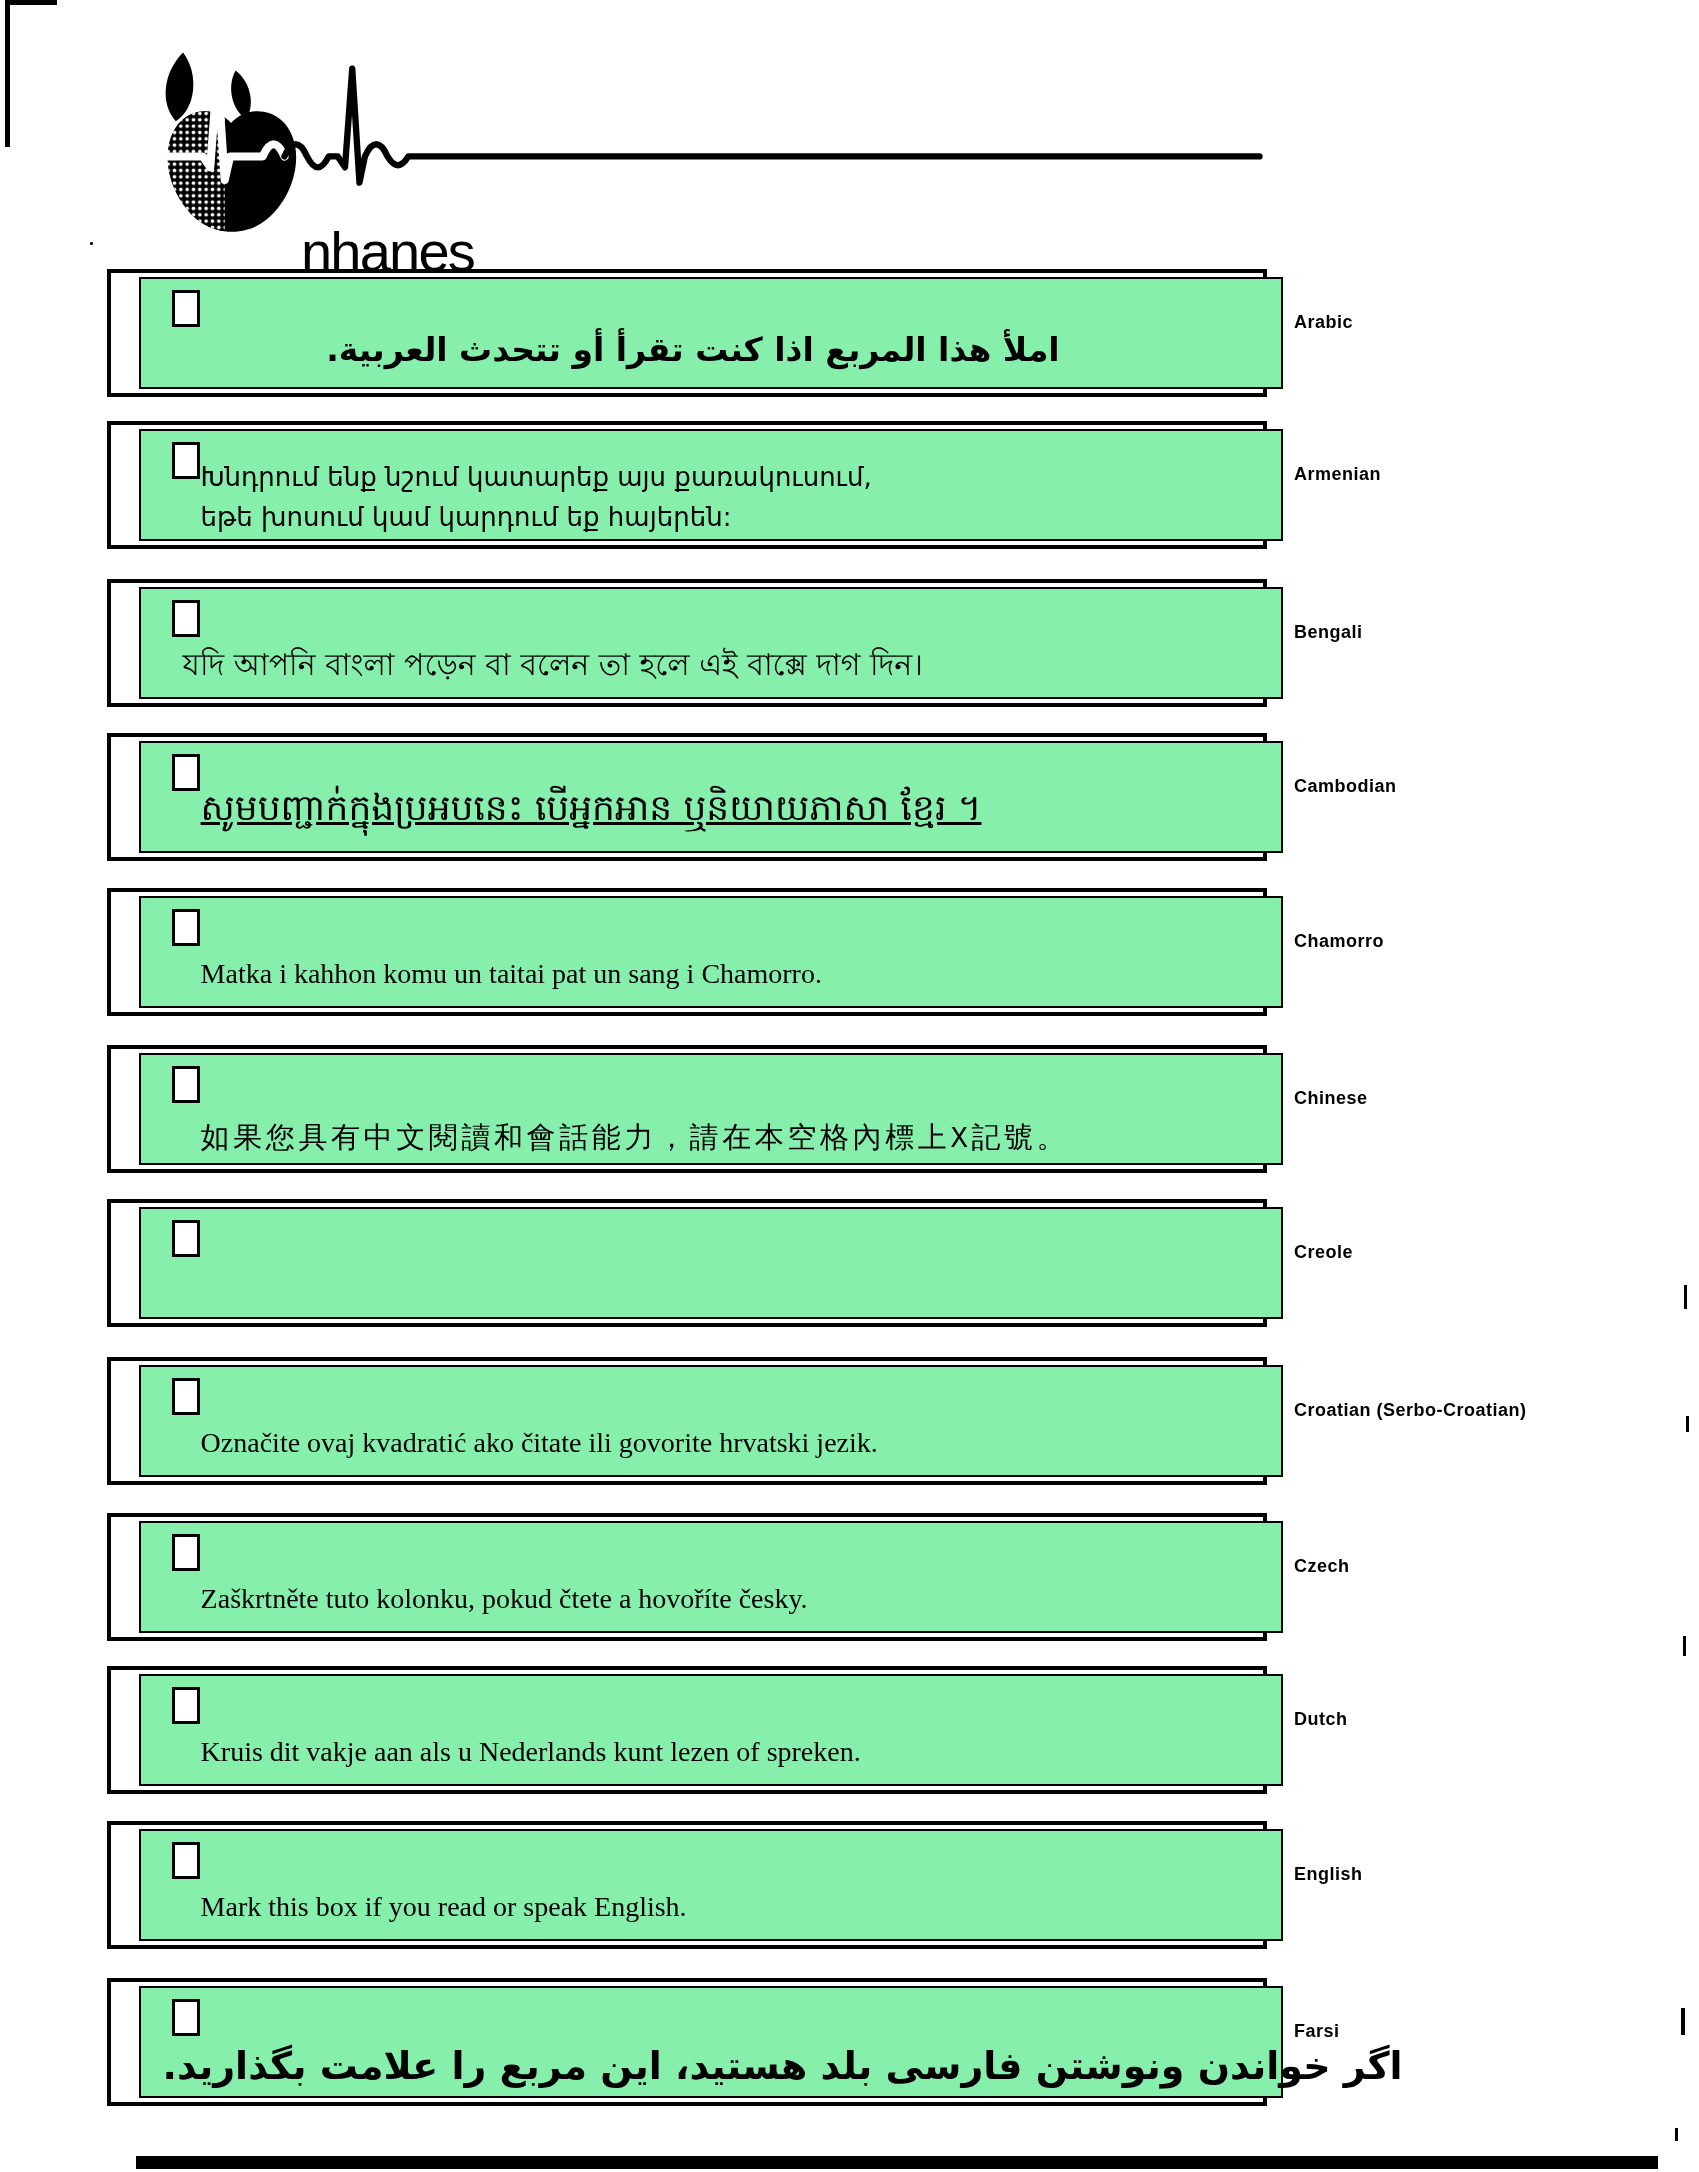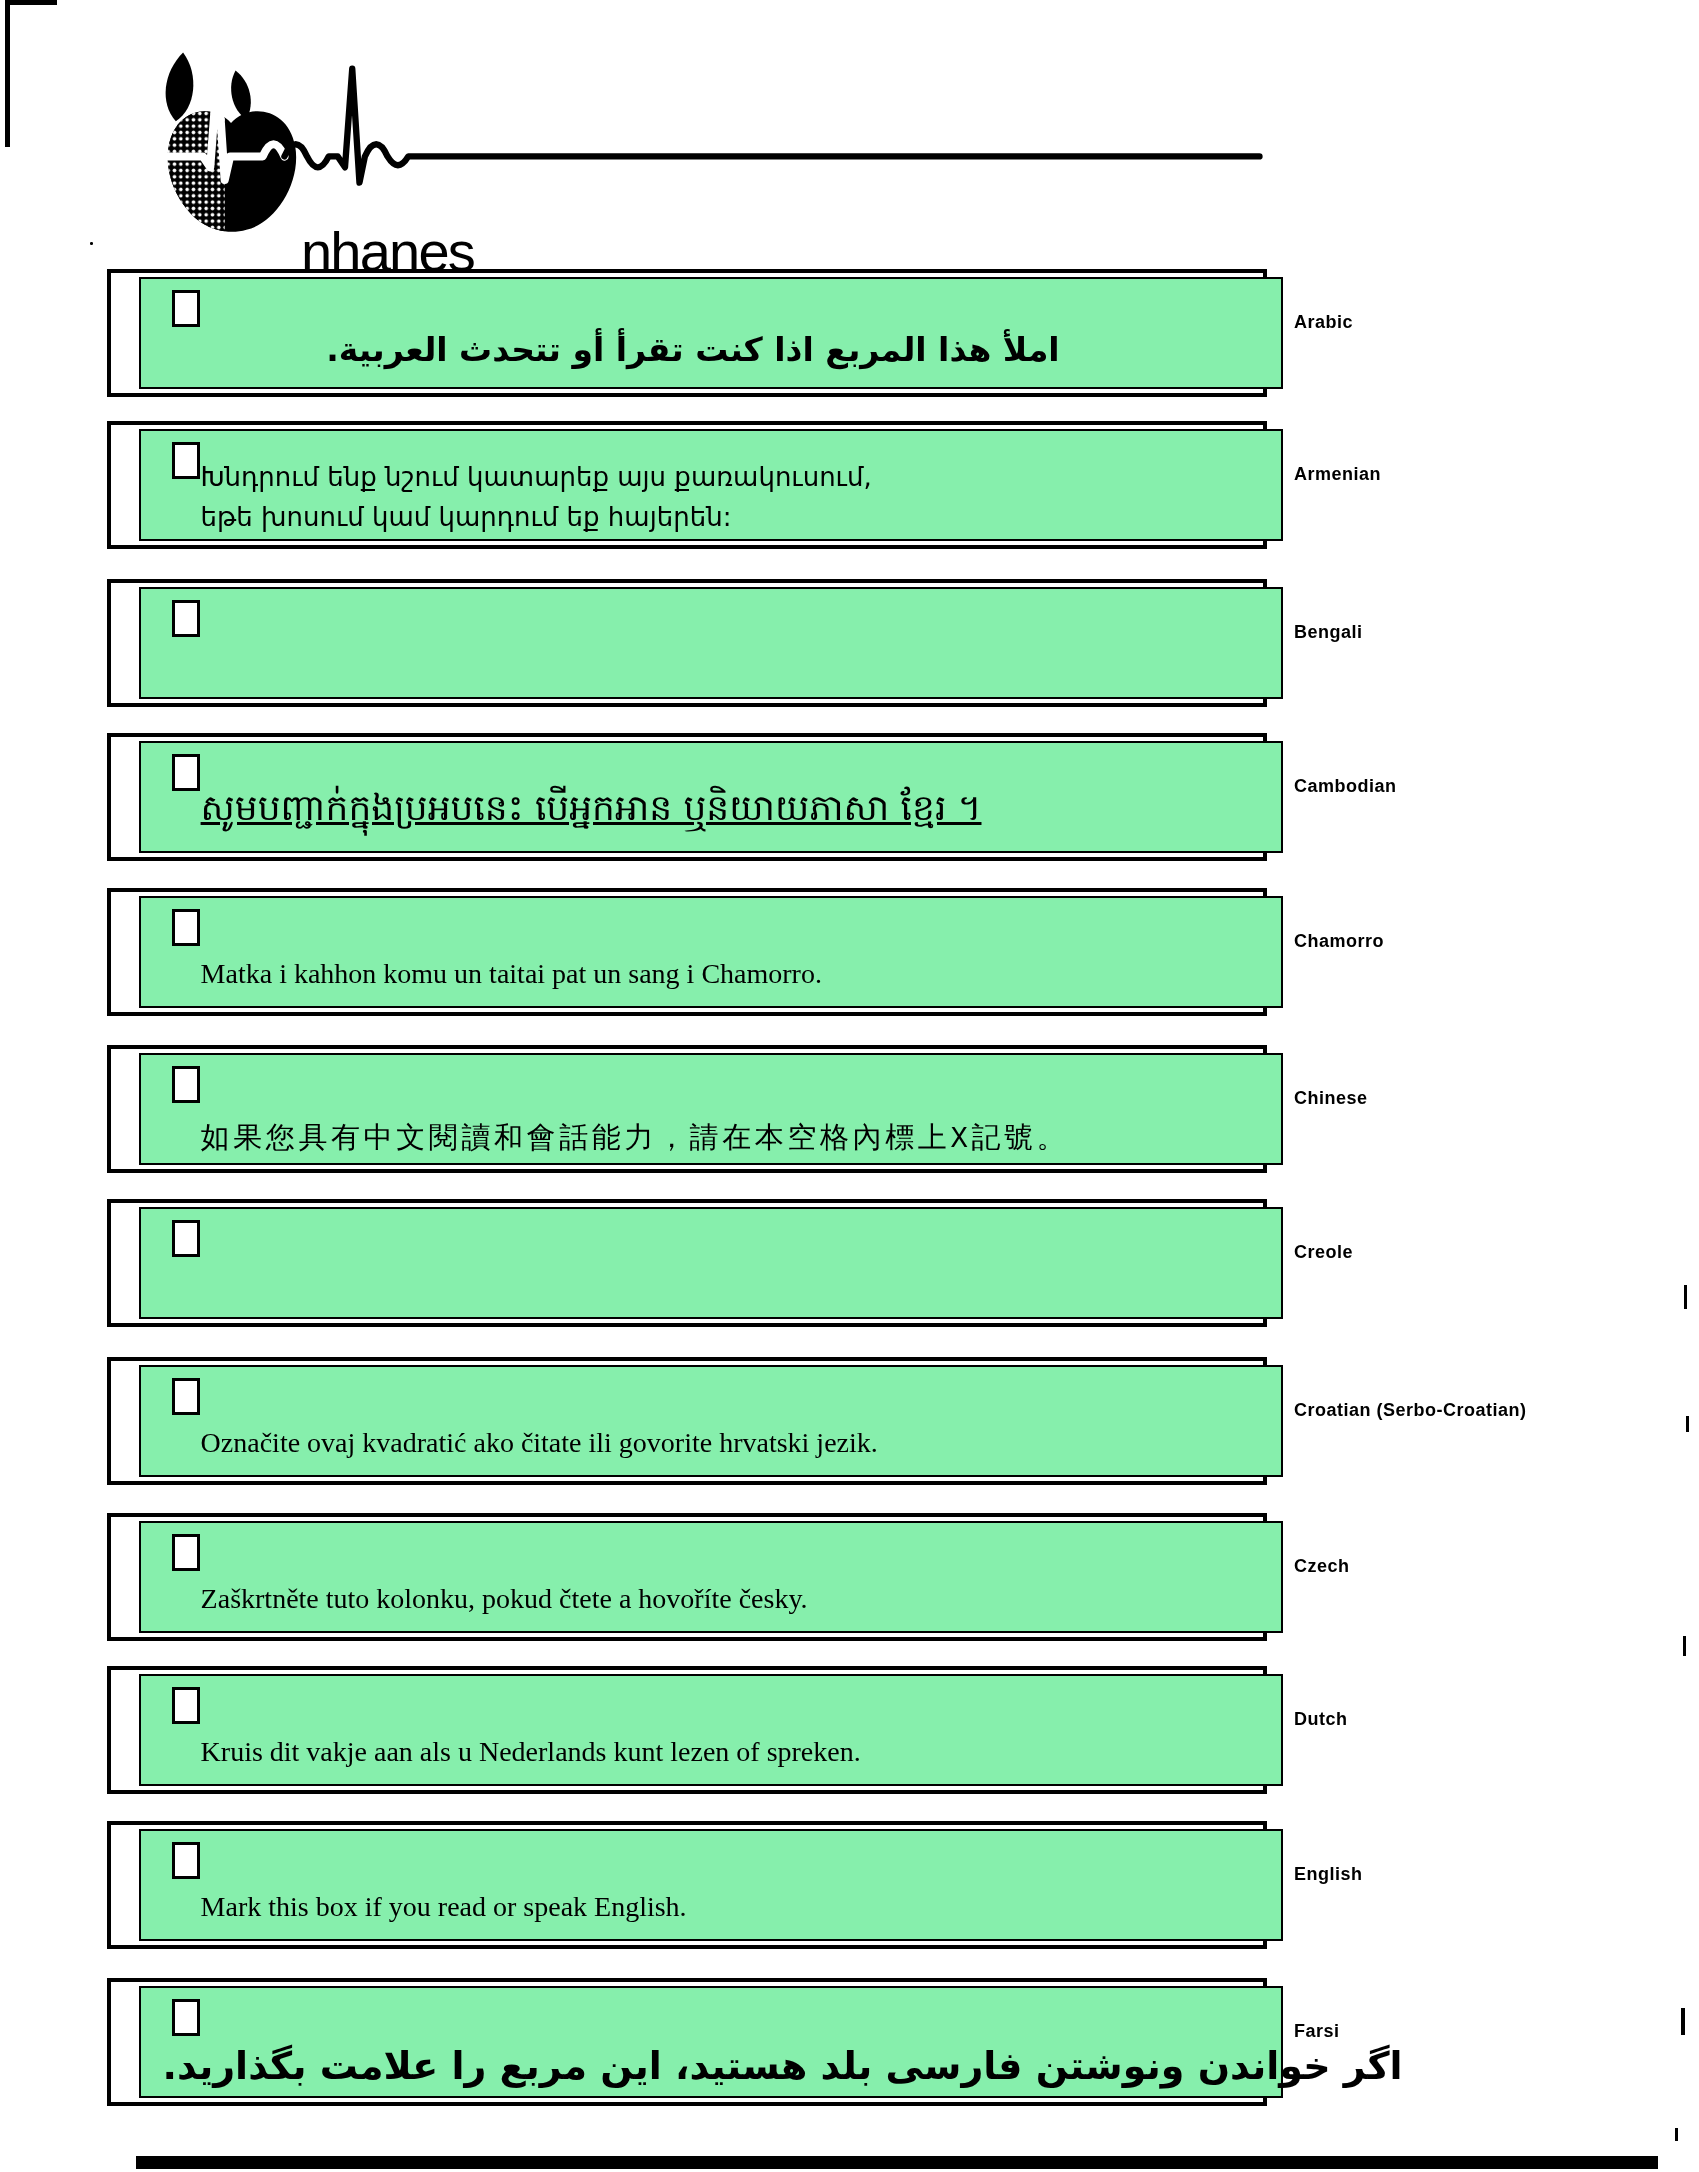--- a/index.html
+++ b/index.html
@@ -109,20 +109,21 @@
         <div class="box-text t-armenian t-arm-1">Խնդրում ենք նշում կատարեք այս քառակուսում,</div>
       </div>
     </div>
     <div class="lang-label">Armenian</div>
   </div>
 
   <div class="row" style="top:579px;">
     <div class="lang-box">
       <div class="lang-box-inner">
         <div class="checkbox"></div>
+        <div class="box-text t-bengali">যদি আপনি বাংলা পড়েন বা বলেন তা হলে এই বাক্সে দাগ দিন।</div>
       </div>
     </div>
     <div class="lang-label">Bengali</div>
   </div>
 
   <div class="row" style="top:733px;">
     <div class="lang-box">
       <div class="lang-box-inner">
         <div class="checkbox"></div>
         <div class="box-text t-khmer">សូមបញ្ជាក់ក្នុងប្រអបនេះ បើអ្នកអាន ឬនិយាយភាសា ខ្មែរ ។</div>

